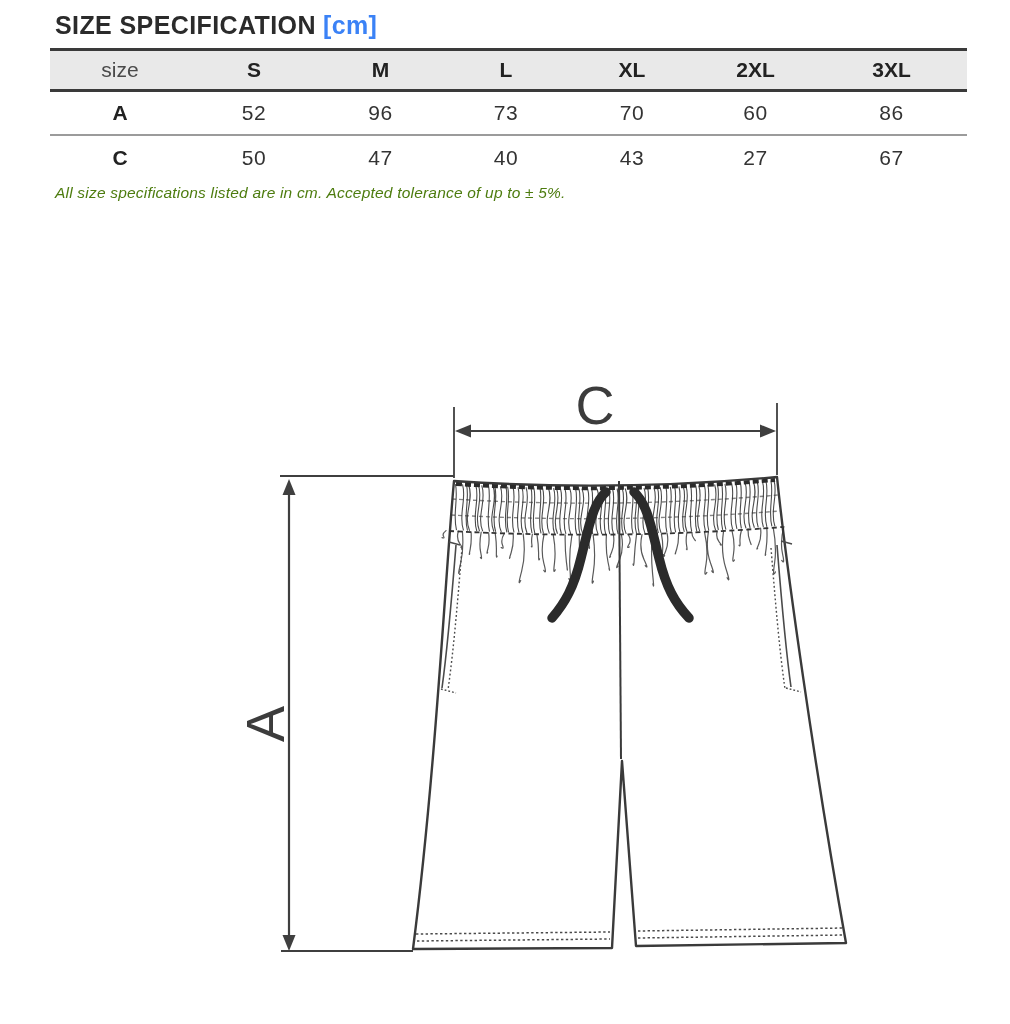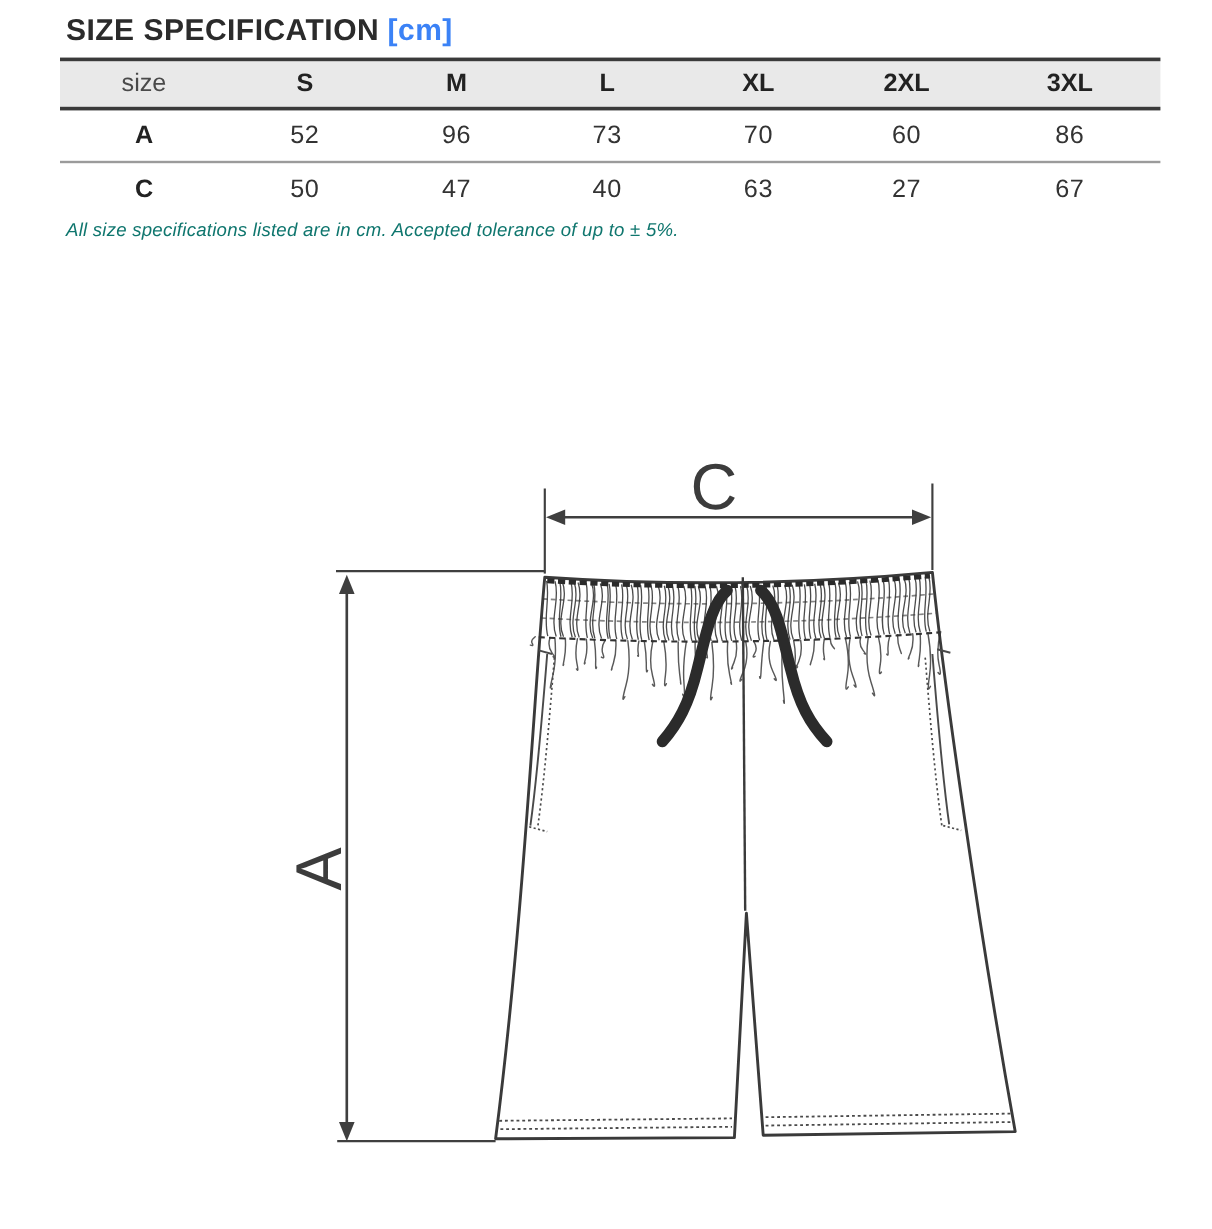--- a/index.html
+++ b/index.html
@@ -23,21 +23,21 @@
     background:#e9e9e9;
     border-top:3px solid #3a3a3a; border-bottom:3px solid #3a3a3a;
     font-weight:700; font-size:21px; color:#222;
   }
   .t-head .size-cell { font-weight:400; color:#4a4a4a; }
   .row-a { border-bottom:2px solid #9b9b9b; }
   .lbl { font-weight:700; font-size:21px; color:#222; }
   .val { font-size:21px; color:#333; letter-spacing:.5px; }
   .footnote {
     position:absolute; left:55px; top:184px;
-    font-style:italic; font-size:15.5px; color:#0f766e; letter-spacing:.2px;
+    font-style:italic; font-size:15.5px; color:#4d7c0f; letter-spacing:.2px;
   }
   .diagram { position:absolute; left:0; top:370px; }
   svg text { font-family:"Liberation Sans", sans-serif; }
 </style>
 </head>
 <body>
 
 <div class="page">
 
   <div class="title">
@@ -61,21 +61,21 @@
       <span class="val">73</span>
       <span class="val">70</span>
       <span class="val">60</span>
       <span class="val">86</span>
     </div>
     <div class="t-row">
       <span class="lbl">C</span>
       <span class="val">50</span>
       <span class="val">47</span>
       <span class="val">40</span>
-      <span class="val">63</span>
+      <span class="val">43</span>
       <span class="val">27</span>
       <span class="val">67</span>
     </div>
   </div>
 
   <div class="footnote">All size specifications listed are in cm. Accepted tolerance of up to ± 5%.</div>
 
   <svg class="diagram" id="shorts-svg" width="1010" height="654" viewBox="0 370 1010 654">
     <defs>
       <clipPath id="band-clip">

